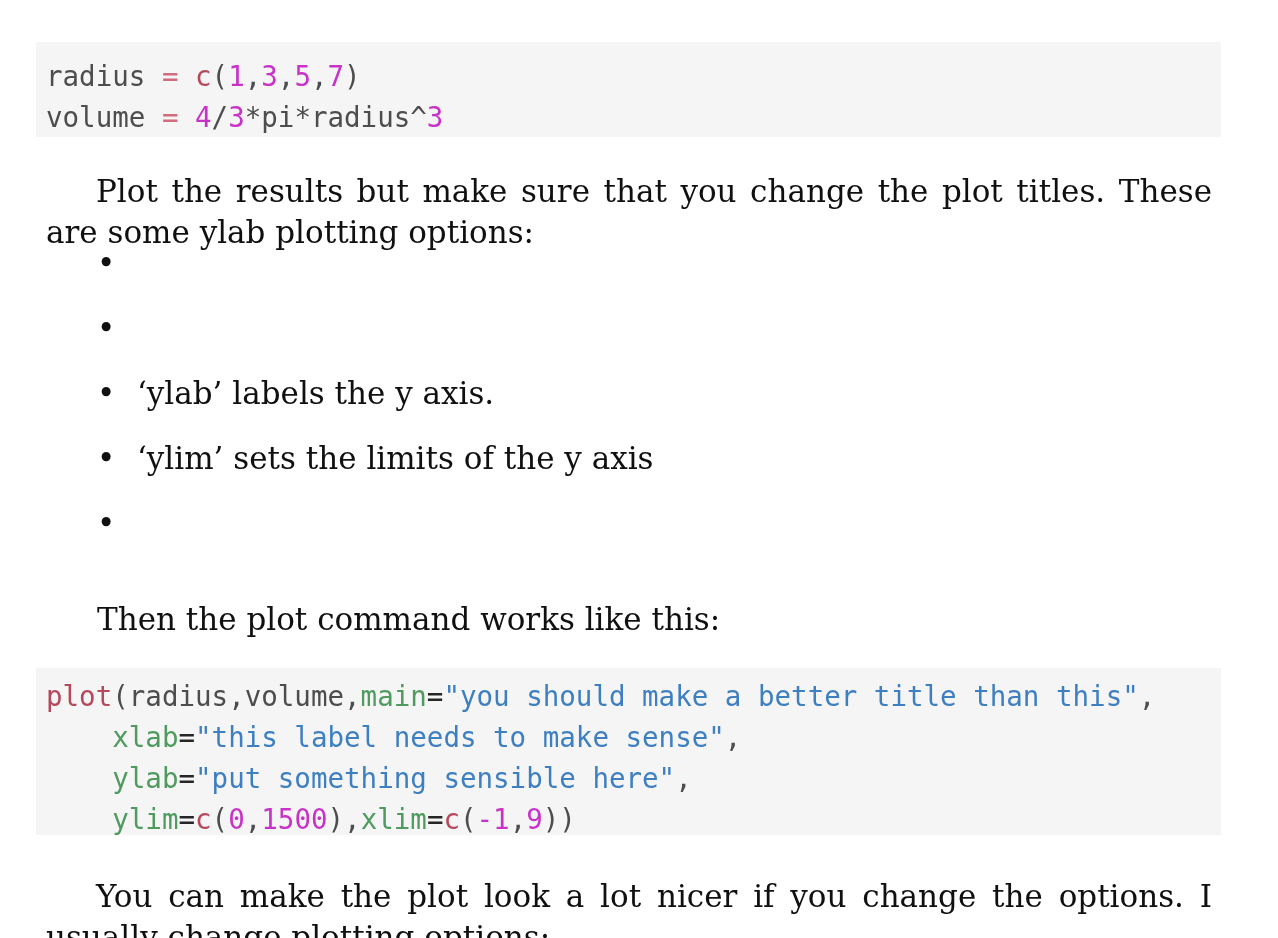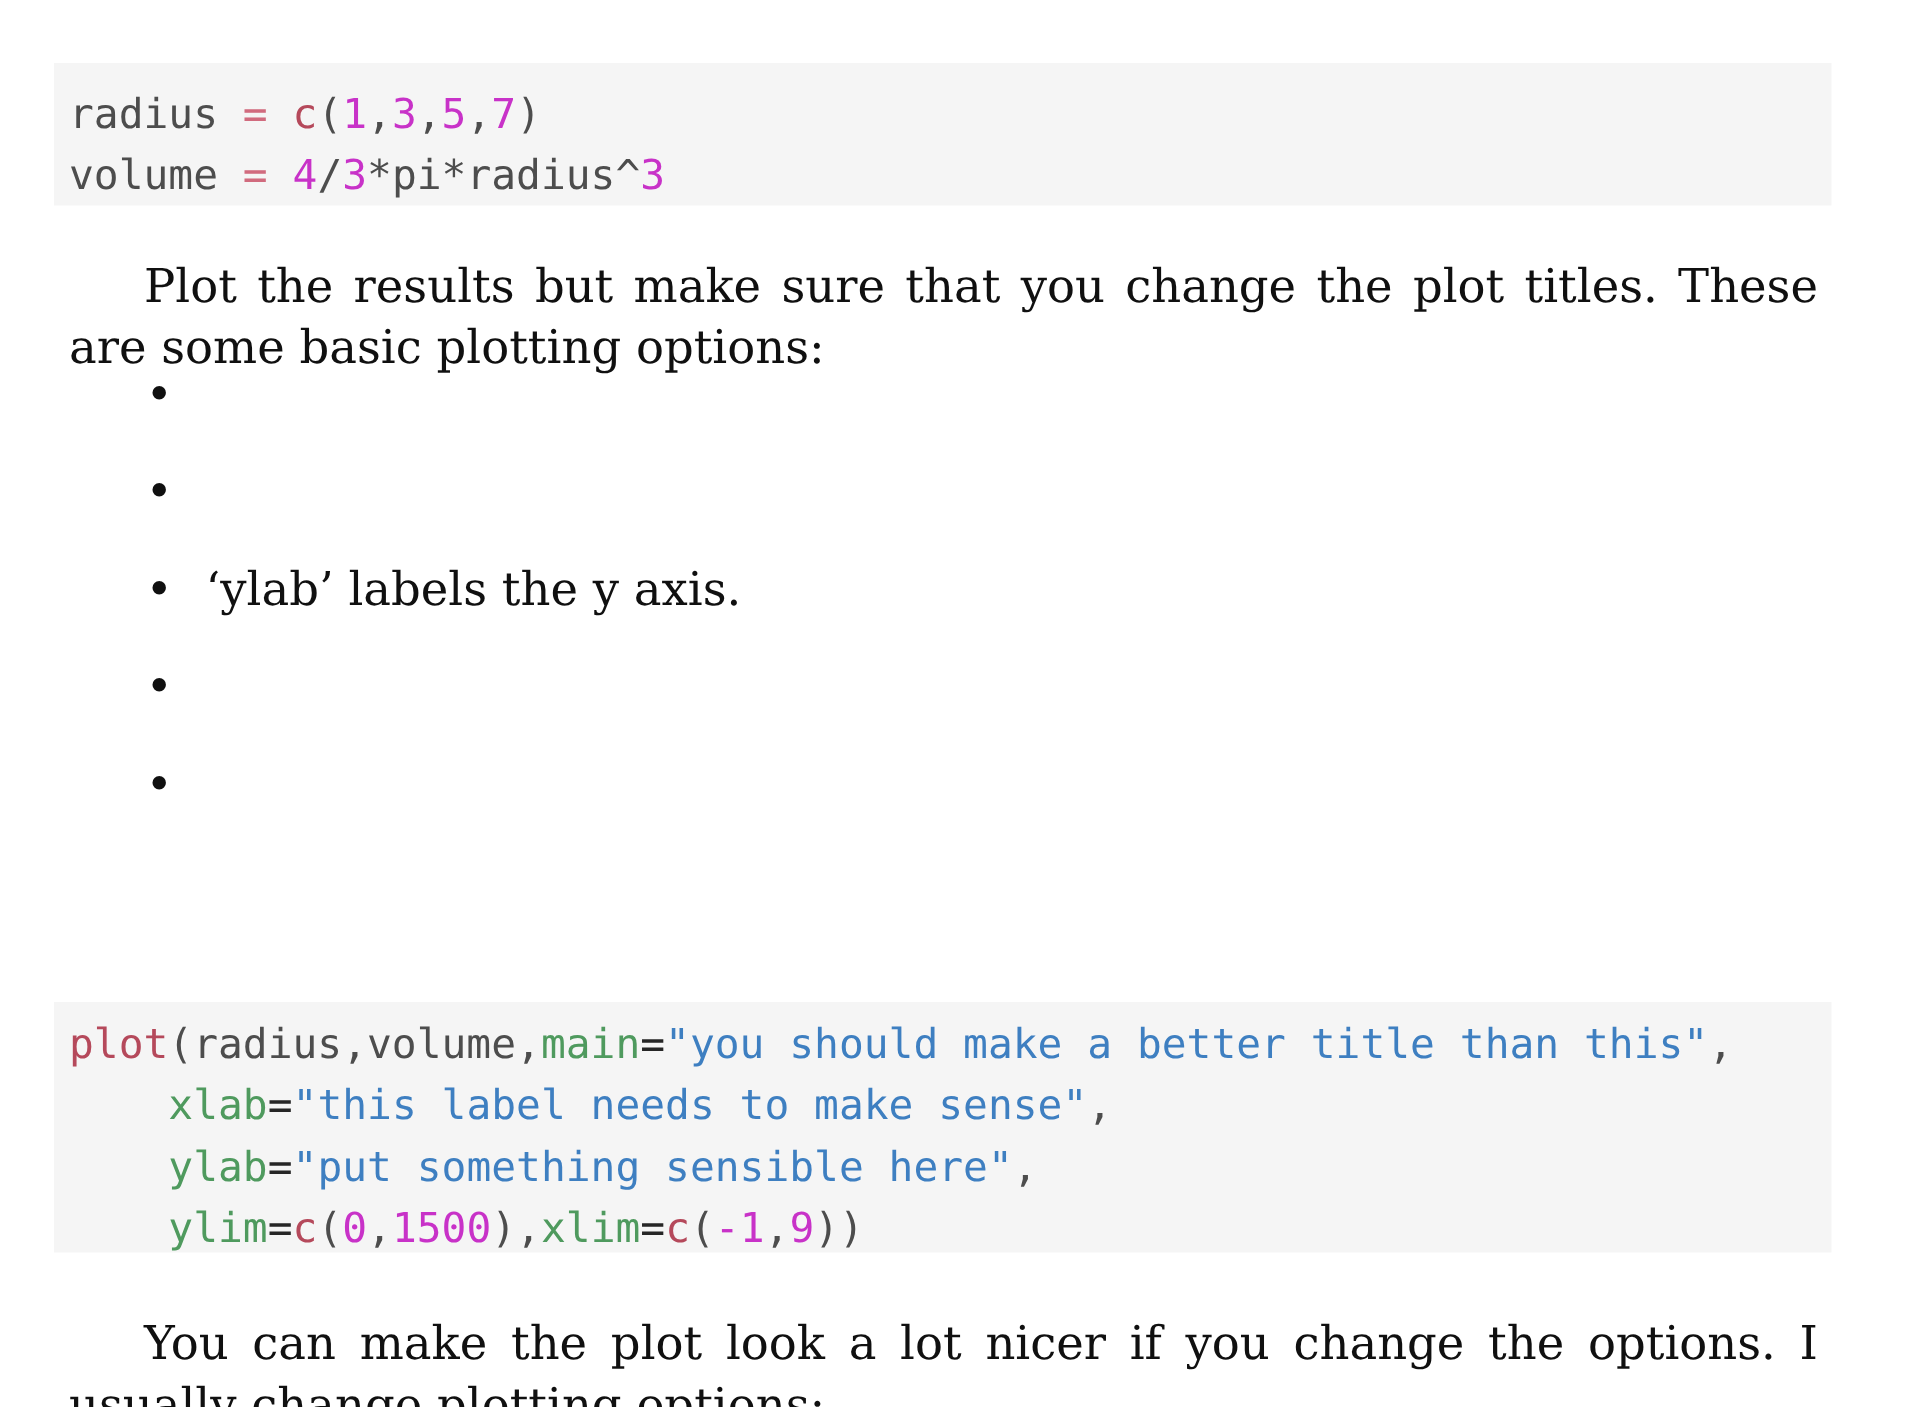--- a/index.html
+++ b/index.html
@@ -122,28 +122,29 @@
     color: #101010;
   }
 </style>
 </head>
 <body>
 
 <div class="page">
 
   <pre class="codeblock" id="code-block-1"><span class="codeline"><span class="tok-plain">radius </span><span class="tok-op">=</span><span class="tok-plain"> </span><span class="tok-fn">c</span><span class="tok-punct">(</span><span class="tok-num">1</span><span class="tok-punct">,</span><span class="tok-num">3</span><span class="tok-punct">,</span><span class="tok-num">5</span><span class="tok-punct">,</span><span class="tok-num">7</span><span class="tok-punct">)</span></span><span class="codeline"><span class="tok-plain">volume </span><span class="tok-op">=</span><span class="tok-plain"> </span><span class="tok-num">4</span><span class="tok-punct">/</span><span class="tok-num">3</span><span class="tok-punct">*pi*radius^</span><span class="tok-num">3</span></span></pre>
 
-  <p class="para" id="para-plot-results"><span class="indent"></span><span>Plot the results but make sure that you change the plot titles. These are some basic plotting options:</span></p>
+  <p class="para" id="para-plot-results"><span class="indent"></span><span>Plot the results but make sure that you change the plot titles. These are some ylab plotting options:</span></p>
 
   <ul id="bullet-list">
       <li><span class="bullet">•</span></li>
       <li><span class="bullet">•</span></li>
       <li><span class="bullet">•</span><span>‘ylab’ labels the y axis.</span></li>
-      <li><span class="bullet">•</span></li>
+      <li><span class="bullet">•</span><span>‘ylim’ sets the limits of the y axis</span></li>
       <li><span class="bullet">•</span></li>
     </ul>
 
+  <p id="para-then">Then the plot command works like this:</p>
 
   <pre class="codeblock" id="code-block-2"><span class="codeline"><span class="tok-fn">plot</span><span class="tok-punct">(radius,volume,</span><span class="tok-arg">main</span><span class="tok-eq">=</span><span class="tok-str">"you should make a better title than this"</span><span class="tok-punct">,</span></span><span class="codeline"><span class="tok-plain">    </span><span class="tok-arg">xlab</span><span class="tok-eq">=</span><span class="tok-str">"this label needs to make sense"</span><span class="tok-punct">,</span></span><span class="codeline"><span class="tok-plain">    </span><span class="tok-arg">ylab</span><span class="tok-eq">=</span><span class="tok-str">"put something sensible here"</span><span class="tok-punct">,</span></span><span class="codeline"><span class="tok-plain">    </span><span class="tok-arg">ylim</span><span class="tok-eq">=</span><span class="tok-fn">c</span><span class="tok-punct">(</span><span class="tok-num">0</span><span class="tok-punct">,</span><span class="tok-num">1500</span><span class="tok-punct">),</span><span class="tok-arg">xlim</span><span class="tok-eq">=</span><span class="tok-fn">c</span><span class="tok-punct">(</span><span class="tok-num">-1</span><span class="tok-punct">,</span><span class="tok-num">9</span><span class="tok-punct">))</span></span></pre>
 
   <p class="para" id="para-nicer"><span class="indent"></span><span>You can make the plot look a lot nicer if you change the options. I usually change plotting options:</span></p>
 
 </div>
 
 </body></html>

